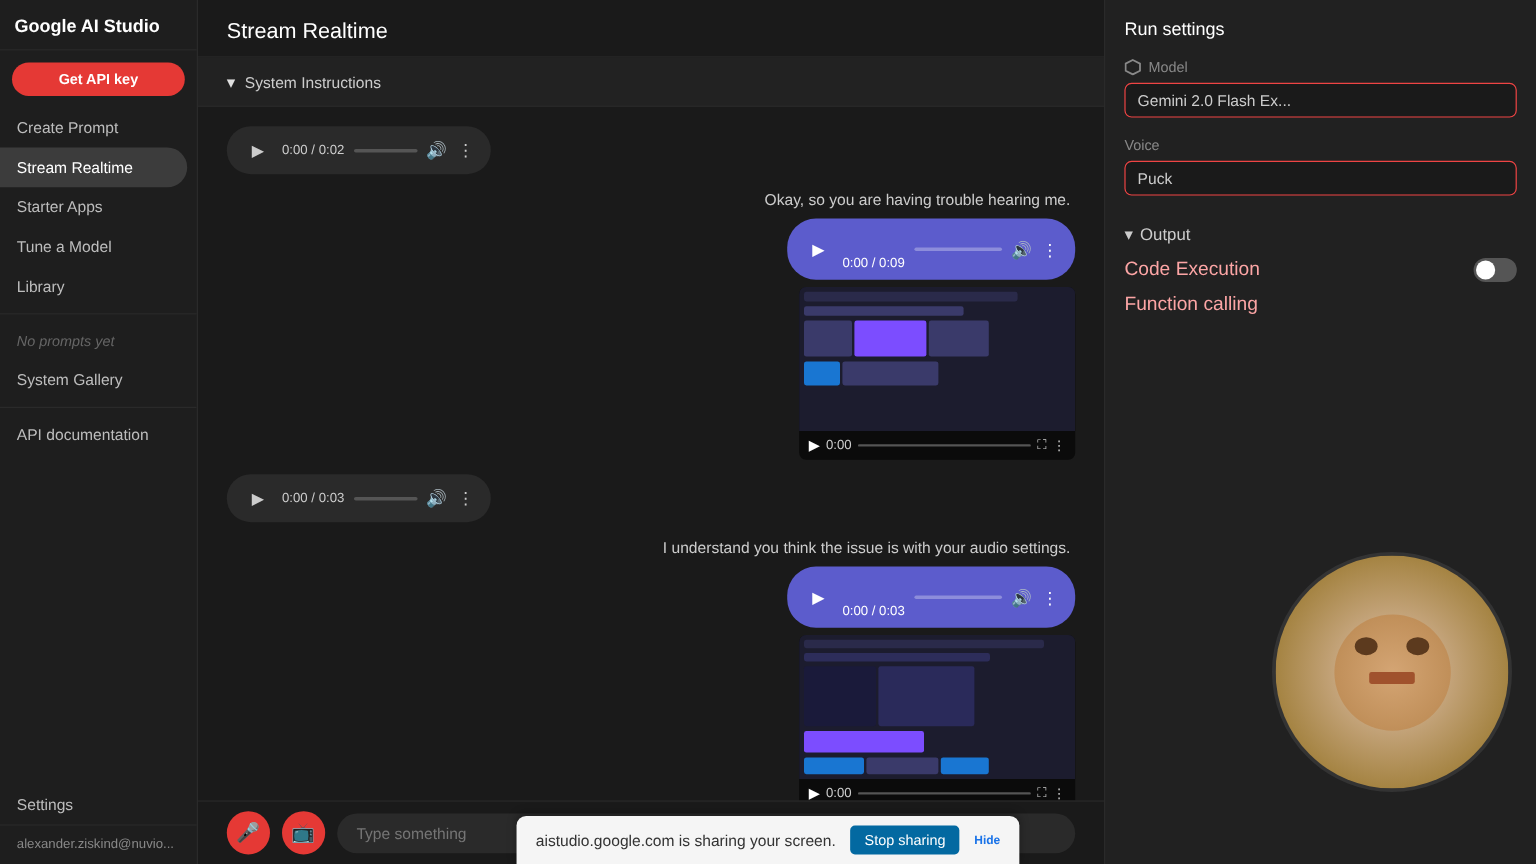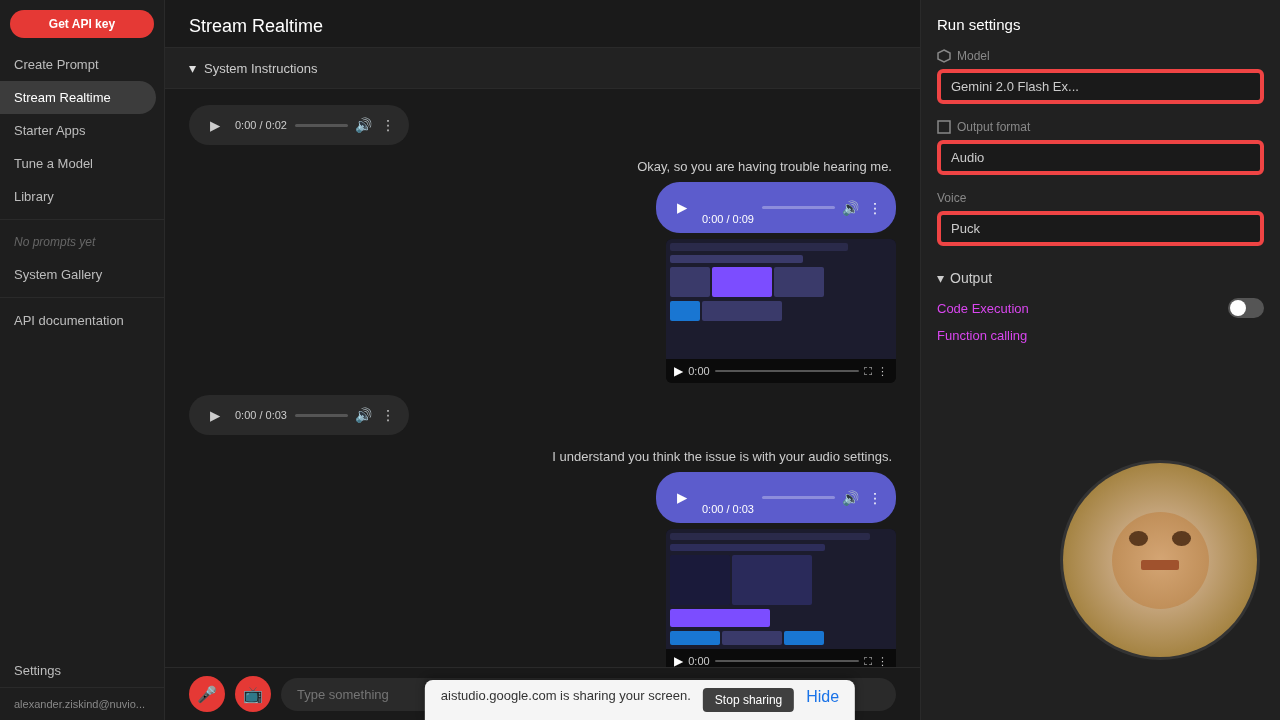--- a/index.html
+++ b/index.html
@@ -320,21 +320,21 @@
       margin-bottom: 6px;
       display: flex;
       align-items: center;
       gap: 6px;
     }
     .settings-label svg { flex-shrink: 0; }
     .settings-value {
       font-size: 13px;
       color: #ccc;
       padding: 6px 10px;
-      border: 4px solid #ef4444;
+      border: 1px solid #ef4444;
       border-radius: 6px;
       background: #1a1a1a;
     }
 
     .tools-section {
       margin-top: 8px;
     }
     .tools-header {
       display: flex;
       align-items: center;
@@ -349,22 +349,22 @@
       align-items: center;
       gap: 6px;
     }
     .tool-row {
       display: flex;
       align-items: center;
       justify-content: space-between;
       margin-bottom: 10px;
     }
     .tool-name {
-      font-size: 13px;
-      color: #d946ef;
+      font-size: 16px;
+      color: #fca5a5;
     }
     .toggle {
       width: 36px;
       height: 20px;
       background: #555;
       border-radius: 10px;
       position: relative;
       cursor: pointer;
     }
     .toggle-knob {
@@ -397,43 +397,44 @@
     
     .sharing-bar {
       position: absolute;
       bottom: 0;
       left: 50%;
       transform: translateX(-50%);
       background: #f5f5f5;
       border-radius: 8px 8px 0 0;
       padding: 8px 16px;
       display: flex;
-      align-items: flex-start;
+      align-items: center;
       gap: 12px;
       z-index: 100;
       font-size: 13px;
       color: #333;
       box-shadow: 0 -2px 8px rgba(0,0,0,0.3);
       white-space: nowrap;
     }
     .stop-sharing-btn {
-      background: #404040;
+      background: #0369a1;
       color: #fff;
       border: none;
       border-radius: 4px;
       padding: 5px 12px;
       font-size: 12px;
       cursor: pointer;
     }
     .hide-btn {
       background: none;
       border: none;
       color: #1a73e8;
-      font-size: 16px;
-      cursor: pointer;
+      font-size: 10px;
+      cursor: pointer;
+      font-weight: bold;
     }
 
     .chevron-icon { display: inline-block; }
 
     
     .vid-thumb {
       width: 230px;
       border-radius: 6px;
       overflow: hidden;
       background: #111;
@@ -490,20 +491,23 @@
       width: 100%;
       height: 100%;
       position: relative;
       background: radial-gradient(ellipse at center, #c8a882 30%, #8B6914 100%);
     }
   </style>
 </head>
 <body>
 
 <div class="sidebar">
+  <div class="sidebar-logo">
+    <span>Google AI Studio</span>
+  </div>
   <button class="sidebar-btn">Get API key</button>
   <div class="sidebar-nav">
     <div class="sidebar-item">Create Prompt</div>
     <div class="sidebar-item active">Stream Realtime</div>
     <div class="sidebar-item">Starter Apps</div>
     <div class="sidebar-item">Tune a Model</div>
     <div class="sidebar-item">Library</div>
     <div class="sidebar-divider"></div>
     <div class="sidebar-item no-prompts">No prompts yet</div>
     <div class="sidebar-item">System Gallery</div>
@@ -660,29 +664,20 @@
   <div class="settings-section">
     <div class="settings-label">
       <svg width="14" height="14" viewBox="0 0 14 14" fill="none">
         <polygon points="7,1 13,4 13,10 7,13 1,10 1,4" stroke="#888" stroke-width="1.5" fill="none"></polygon>
       </svg>
       <span>Model</span>
     </div>
     <div class="settings-value">Gemini 2.0 Flash Ex...</div>
   </div>
 
-  <div class="settings-section">
-    <div class="settings-label">
-      <svg width="14" height="14" viewBox="0 0 14 14" fill="none">
-        <rect x="1" y="1" width="12" height="12" stroke="#888" stroke-width="1.5" fill="none"></rect>
-      </svg>
-      <span>Output format</span>
-    </div>
-    <div class="settings-value">Audio</div>
-  </div>
 
   <div class="settings-section">
     <div class="settings-label">
       <span>Voice</span>
     </div>
     <div class="settings-value">Puck</div>
   </div>
 
   <div class="tools-section">
     <div class="tools-header">

